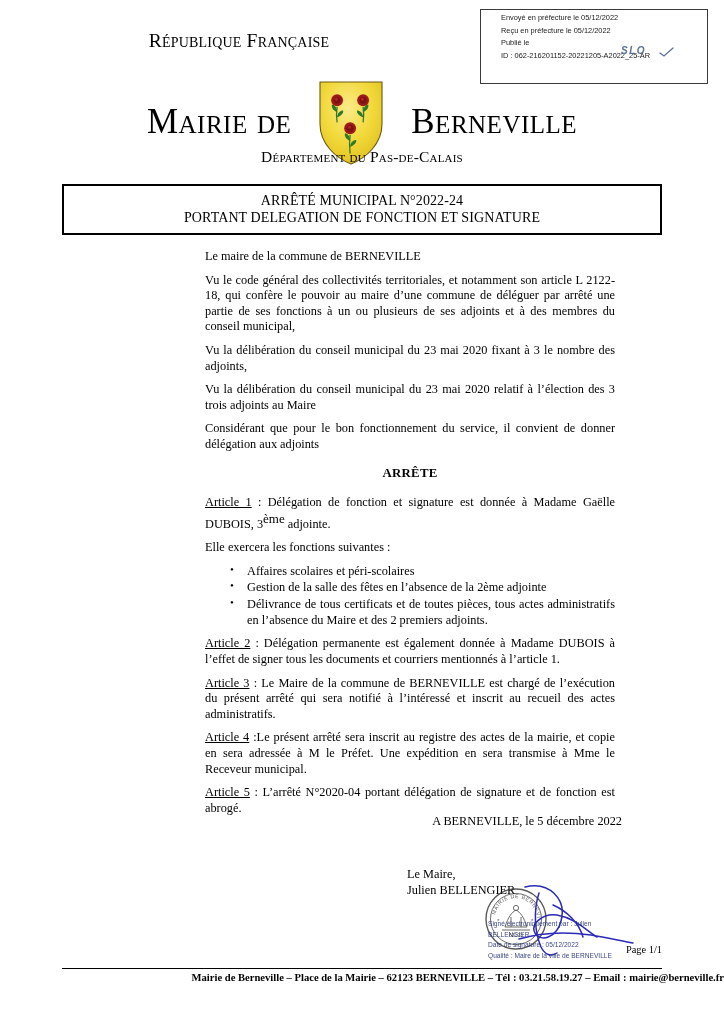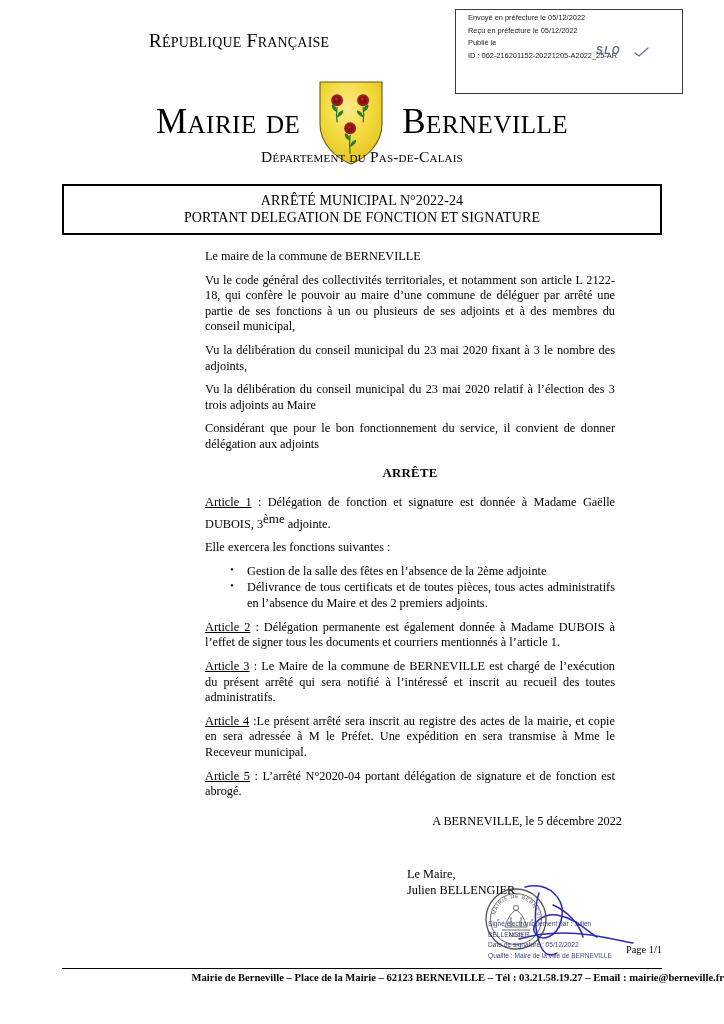--- a/index.html
+++ b/index.html
@@ -18,26 +18,26 @@
     position: relative;
     width: 724px;
     height: 1024px;
     padding: 0;
   }
 
   
   .prefecture-box {
     position: absolute;
     top: 9px;
-    left: 455px;
+    left: 480px;
     width: 228px;
-    height: 85px;
+    height: 75px;
     border: 1px solid #3a3a3a;
     background: #ffffff;
-    padding: 4px 6px 2px 12px;
+    padding: 4px 6px 2px 20px;
     font-family: "Liberation Sans", "DejaVu Sans", sans-serif;
     font-size: 7.4px;
     line-height: 1.0;
     color: #1a1a1a;
   }
   .prefecture-line {
     display: block;
     margin: 0 0 5.2px 0;
     white-space: nowrap;
   }
@@ -67,21 +67,21 @@
   }
 
   .mairie-row {
     position: absolute;
     top: 78px;
     left: 0;
     width: 724px;
     display: flex;
     align-items: center;
     justify-content: center;
-    gap: 4px;
+    gap: 13px;
   }
   .mairie-de, .berneville {
     font-size: 35px;
     font-variant: small-caps;
     letter-spacing: 0.5px;
     line-height: 1;
     white-space: nowrap;
   }
   .mairie-de { margin-right: 14px; }
   .berneville { margin-left: 14px; }
@@ -326,27 +326,28 @@
     <p>Vu la délibération du conseil municipal du 23 mai 2020 relatif à l’élection des 3 trois adjoints au Maire</p>
     <p>Considérant que pour le bon fonctionnement du service, il convient de donner délégation aux adjoints</p>
 
     <p class="arrete-heading">ARRÊTE</p>
 
     <p><span class="art-label">Article 1</span><span> : Délégation de fonction et signature est donnée à Madame Gaëlle DUBOIS, 3</span><span class="sup">ème</span><span> adjointe.</span></p>
 
     <p class="no-justify tight">Elle  exercera les fonctions suivantes :</p>
 
     <ul class="fn-list">
+      <li>Affaires scolaires et péri-scolaires</li>
       <li>Gestion de la salle des fêtes en l’absence de la 2ème adjointe</li>
       <li>Délivrance de tous certificats et de toutes pièces, tous actes administratifs en l’absence du Maire et des 2 premiers adjoints.</li>
     </ul>
 
     <p><span class="art-label">Article 2</span><span> : Délégation permanente est également donnée à Madame DUBOIS à l’effet de signer tous les documents et courriers mentionnés à l’article 1.</span></p>
 
-    <p><span class="art-label">Article 3</span><span> : Le Maire de la commune de BERNEVILLE est chargé de l’exécution du présent arrêté qui sera notifié à l’intéressé et inscrit au recueil des toutes administratifs.</span></p>
+    <p><span class="art-label">Article 3</span><span> : Le Maire de la commune de BERNEVILLE est chargé de l’exécution du présent arrêté qui sera notifié à l’intéressé et inscrit au recueil des actes administratifs.</span></p>
 
     <p><span class="art-label">Article 4</span><span> :Le présent arrêté sera inscrit au registre des actes de la mairie, et copie en sera adressée à M le Préfet.  Une expédition en sera transmise à Mme le Receveur municipal.</span></p>
 
     <p><span class="art-label">Article 5</span><span> : L’arrêté N°2020-04 portant délégation de signature et de fonction est abrogé.</span></p>
 
   </div>
 
   <div class="sig-area">
     <div class="sig-place">A BERNEVILLE, le 5 décembre 2022</div>
 

